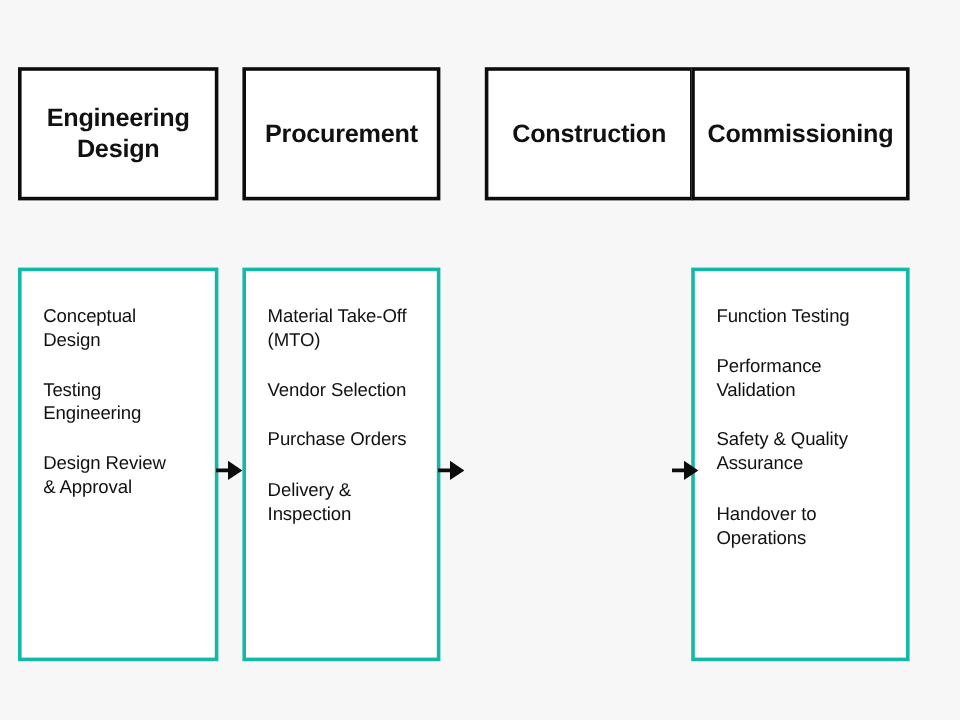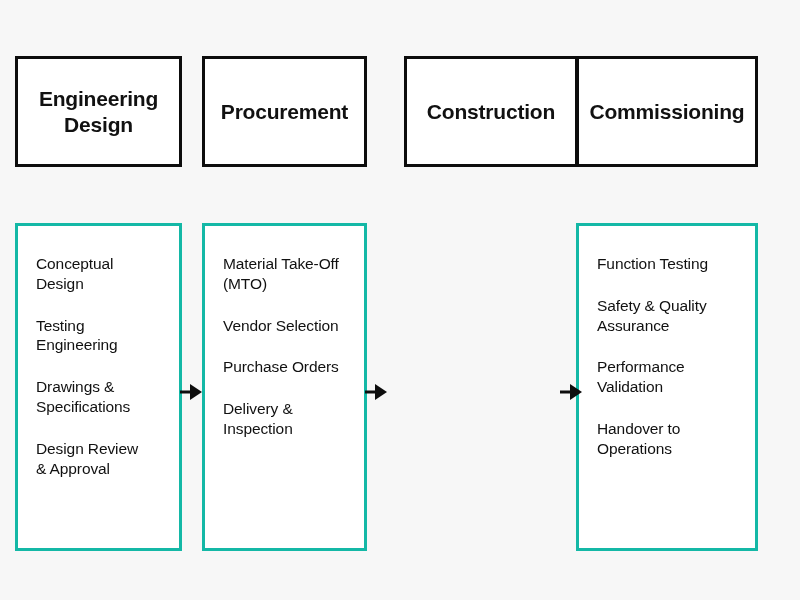--- a/index.html
+++ b/index.html
@@ -114,46 +114,44 @@
   <div class="phase-box col-3">
     <div class="phase-title">Commissioning</div>
   </div>
 
   <div class="detail-box col-0">
     <ul class="task-list">
       <li class="task-item">Conceptual
 Design</li>
       <li class="task-item">Testing
 Engineering</li>
-      <li class="task-item">Drawings &amp;
-Specifications</li>
       <li class="task-item">Design Review
 &amp; Approval</li>
     </ul>
   </div>
 
   <div class="detail-box col-1">
     <ul class="task-list">
       <li class="task-item">Material Take-Off
 (MTO)</li>
       <li class="task-item">Vendor Selection</li>
       <li class="task-item">Purchase Orders</li>
       <li class="task-item">Delivery &amp;
 Inspection</li>
     </ul>
   </div>
 
 
   <div class="detail-box col-3">
     <ul class="task-list">
       <li class="task-item">Function Testing</li>
+      <li class="task-item">Performance
+Validation</li>
       <li class="task-item">Safety &amp; Quality
 Assurance</li>
-      <li class="task-item">Performance
-Validation</li>
       <li class="task-item">Handover to
 Operations</li>
     </ul>
   </div>
 
   <div class="arrow arrow-0">
     <svg width="22" height="20" viewBox="0 0 22 20" aria-hidden="true">
       <line x1="0" y1="10" x2="12" y2="10" stroke="#0d0d0d" stroke-width="3"></line>
       <polygon points="10,2 22,10 10,18" fill="#0d0d0d"></polygon>
     </svg>

